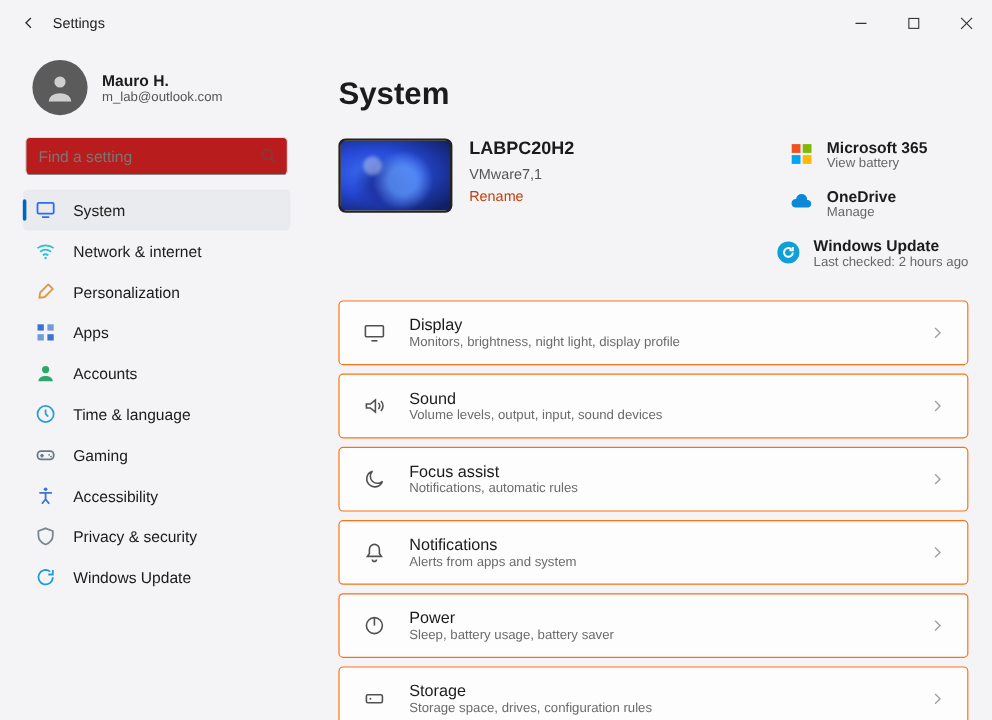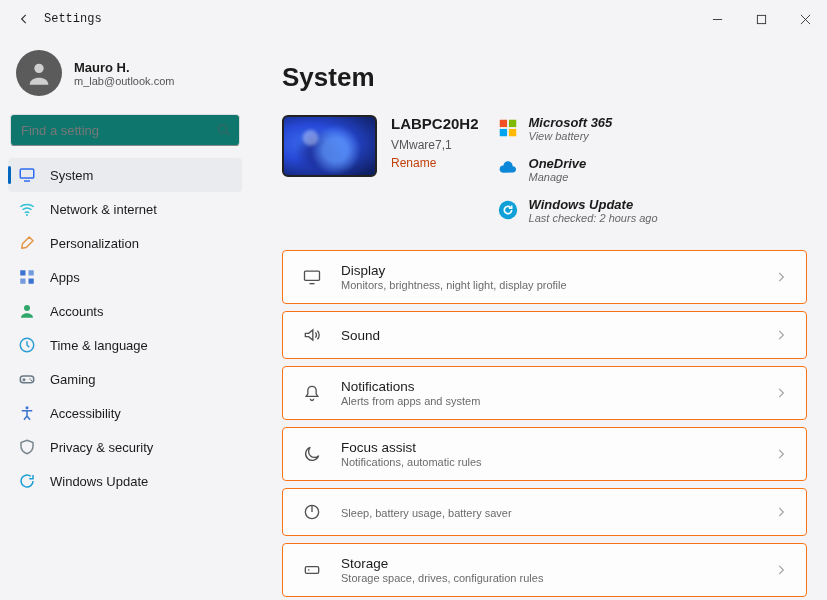--- a/index.html
+++ b/index.html
@@ -5,43 +5,43 @@
   * { box-sizing: border-box; margin: 0; padding: 0; }
   html, body { width: 827px; height: 600px; overflow: hidden; }
   body {
     font-family: 'Segoe UI', -apple-system, Tahoma, sans-serif;
     background: #f4f4f6;
     color: #1b1b1b;
     font-size: 13px;
   }
 
   
-  .titlebar { display: flex; align-items: center; height: 38px; padding-left: 12px; font-family: Liberation Mono, monospace; }
+  .titlebar { display: flex; align-items: center; height: 38px; padding-left: 12px; }
   .titlebar .back { width: 24px; height: 24px; display:flex;align-items:center;justify-content:center;cursor:pointer; }
   .titlebar .title { font-size: 12px; margin-left: 8px; }
   .titlebar .spacer { flex: 1; }
   .titlebar .ctl { width: 44px; height: 28px; display:flex;align-items:center;justify-content:center;cursor:pointer; }
 
   
   .shell { display:flex; height: calc(600px - 38px); }
-  .sidebar { width: 250px; padding: 8px 8px 0 8px; }
+  .sidebar { width: 250px; padding: 8px 8px 0 19px; }
   .main { flex:1; padding: 24px 20px 0 32px; overflow-y:auto; }
 
   
   .profile { display:flex; align-items:center; gap:12px; margin: 4px 4px 18px 8px; }
   .avatar { width:46px; height:46px; border-radius:50%; background:#5b5b5b; display:flex;align-items:center;justify-content:center; }
   .avatar svg { width:28px; height:28px; }
   .profile .name { font-weight:600; font-size:13px; }
   .profile .email { font-size:11px; color:#555; }
 
   
   .search { position:relative; margin: 0 2px 12px 2px; }
   .search input {
     width:100%; height:32px; border:1px solid #dcdcdc; border-bottom:1.5px solid #888;
-    border-radius:4px; padding:0 28px 0 10px; font-size:13px; background:#0f766e;
+    border-radius:4px; padding:0 28px 0 10px; font-size:13px; background:#b91c1c;
   }
   .search input::placeholder { color:#777; }
   .search .ic { position:absolute; right:8px; top:8px; width:16px;height:16px; opacity:.55; }
 
   
   .nav { list-style:none; }
   .nav li {
     display:flex; align-items:center; gap:14px;
     height:34px; padding-left:10px; border-radius:4px; cursor:pointer;
     margin-bottom:0px; font-size:13px;
@@ -50,41 +50,41 @@
   .nav li.active::before {
     content:""; position:absolute; left:0; top:8px; bottom:8px; width:3px;
     border-radius:3px; background:#0067c0;
   }
   .nav .ic { width:18px; height:18px; display:flex;align-items:center;justify-content:center; }
 
   
   h1 { font-size:26px; font-weight:600; margin-bottom:22px; }
 
   
-  .topgrid { display:flex; align-items:flex-start; gap:18px; margin-bottom:26px; }
+  .topgrid { display:flex; align-items:flex-start; gap:3px; margin-bottom:26px; }
 
   .device { display:flex; gap:14px; }
   .thumb {
     width:95px; height:62px; border-radius:6px; border:2px solid #222;
     background: radial-gradient(ellipse at 30% 45%, #3c6ff0 0%, #2749d8 40%, #102064 90%);
     position:relative; overflow:hidden;
   }
   .thumb::after{ 
     content:""; position:absolute; inset:-20%;
     background:
       radial-gradient(circle at 35% 40%, rgba(255,255,255,0.35) 0 6%, transparent 10%),
       radial-gradient(circle at 55% 55%, rgba(100,160,255,.7) 0 14%, transparent 30%),
       radial-gradient(circle at 42% 60%, rgba(30,50,160,.9) 0 12%, transparent 28%);
     filter:blur(1px);
   }
   .devtext .pcname { font-weight:600; font-size:15px; }
   .devtext .model { font-size:12px; color:#555; margin-top:6px; }
   .devtext .rename { font-size:12px; color:#c2410c; margin-top:4px; cursor:pointer; display:inline-block; }
 
-  .quicklinks { flex:1; display:flex; flex-wrap:wrap; justify-content:space-between; column-gap:28px; row-gap:14px;font-style:italic; }
+  .quicklinks { flex:1; display:flex; flex-wrap:wrap; justify-content:flex-end; column-gap:28px; row-gap:14px; }
   .ql { display:flex; gap:10px; align-items:flex-start; cursor:pointer; min-width:150px; }
   .ql .ic { width:22px; height:22px; margin-top:2px; }
   .ql .t { font-weight:600; font-size:13px; }
   .ql .s { font-size:11px; color:#666; }
 
   
   .setlist { list-style:none; }
   .setlist li {
     background:#fdfdfe; border:1px solid #f97316; border-radius:4px;
     padding:12px 18px; display:flex; align-items:center; gap:18px;
@@ -299,20 +299,35 @@
             </svg></span>
         </li>
         <li>
           <span class="ic">
             <svg width="20" height="20">
               <use href="#sound-icon"></use>
             </svg>
           </span>
           <span class="lbl">
             <span class="t">Sound</span>
+            <span class="s">Volume levels, output, input, sound devices</span>
+          </span>
+          <span class="chev"><svg width="14" height="14">
+              <use href="#chev-right"></use>
+            </svg></span>
+        </li>
+        <li>
+          <span class="ic">
+            <svg width="20" height="20">
+              <use href="#focus-assist-icon"></use>
+            </svg>
+          </span>
+          <span class="lbl">
+            <span class="t">Focus assist</span>
+            <span class="s">Notifications, automatic rules</span>
           </span>
           <span class="chev"><svg width="14" height="14">
               <use href="#chev-right"></use>
             </svg></span>
         </li>
         <li>
           <span class="ic">
             <svg width="20" height="20">
               <use href="#notifications-icon"></use>
             </svg>
@@ -321,38 +336,25 @@
             <span class="t">Notifications</span>
             <span class="s">Alerts from apps and system</span>
           </span>
           <span class="chev"><svg width="14" height="14">
               <use href="#chev-right"></use>
             </svg></span>
         </li>
         <li>
           <span class="ic">
             <svg width="20" height="20">
-              <use href="#focus-assist-icon"></use>
-            </svg>
-          </span>
-          <span class="lbl">
-            <span class="t">Focus assist</span>
-            <span class="s">Notifications, automatic rules</span>
-          </span>
-          <span class="chev"><svg width="14" height="14">
-              <use href="#chev-right"></use>
-            </svg></span>
-        </li>
-        <li>
-          <span class="ic">
-            <svg width="20" height="20">
               <use href="#power-icon"></use>
             </svg>
           </span>
           <span class="lbl">
+            <span class="t">Power</span>
             <span class="s">Sleep, battery usage, battery saver</span>
           </span>
           <span class="chev"><svg width="14" height="14">
               <use href="#chev-right"></use>
             </svg></span>
         </li>
         <li>
           <span class="ic">
             <svg width="20" height="20">
               <use href="#storage-icon"></use>

